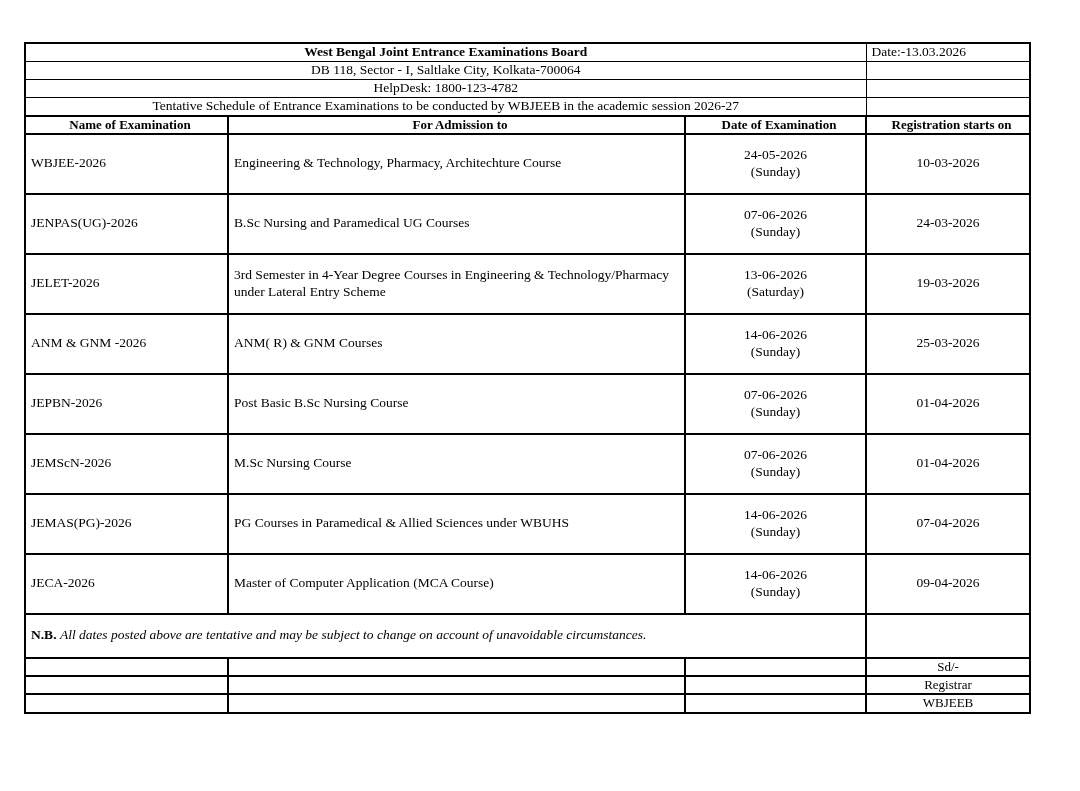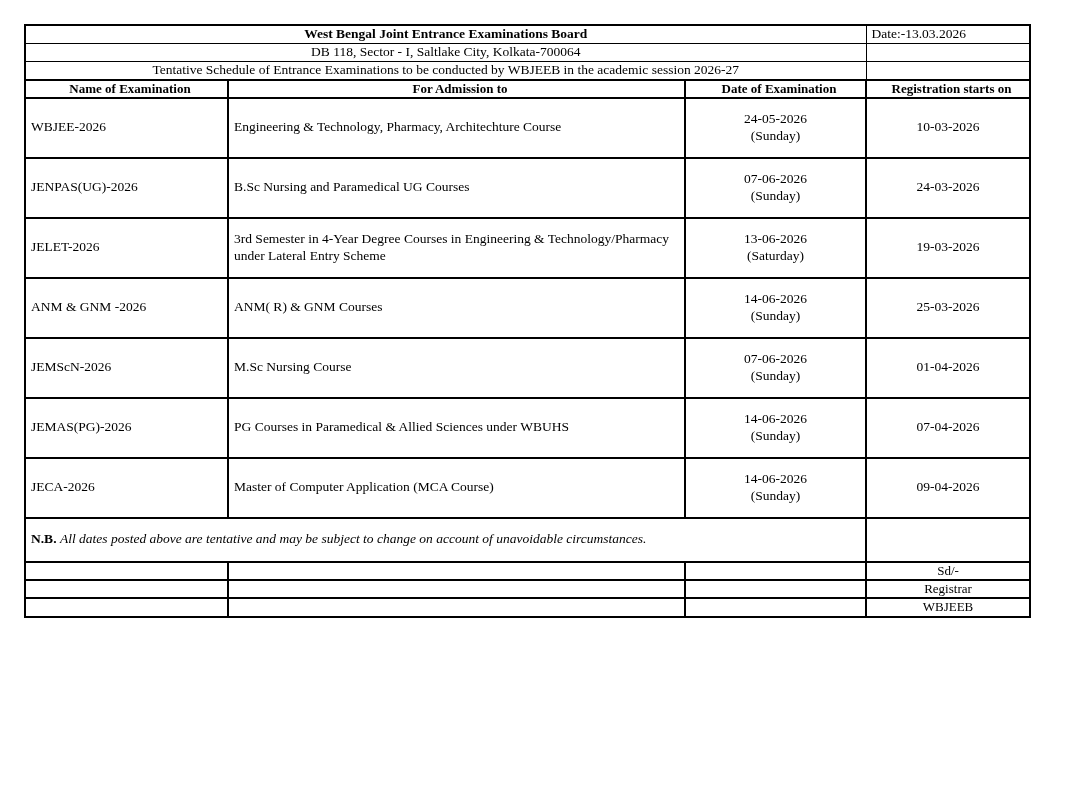--- a/index.html
+++ b/index.html
@@ -14,21 +14,21 @@
   .page {
     position: relative;
     width: 1080px;
     height: 791px;
     background: #fff;
     overflow: hidden;
   }
   table.doc {
     position: absolute;
     left: 24px;
-    top: 24px;
+    top: 42px;
     width: 1005px;
     border-collapse: collapse;
     table-layout: fixed;
     border: 2px solid #000;
   }
   td {
     border: 1px solid #000;
     padding: 0 5px;
     font-size: 13.5px;
     line-height: 1.25;
@@ -71,20 +71,24 @@
     <tbody>
         <tr class="meta">
       <td colspan="3" class="center bold">West Bengal Joint Entrance Examinations Board</td>
       <td>Date:-13.03.2026</td>
     </tr>
     <tr class="meta">
       <td colspan="3" class="center">DB 118, Sector - I, Saltlake City, Kolkata-700064</td>
       <td></td>
     </tr>
     <tr class="meta">
+      <td colspan="3" class="center">HelpDesk: 1800-123-4782</td>
+      <td></td>
+    </tr>
+    <tr class="meta">
       <td colspan="3" class="center">Tentative Schedule of  Entrance Examinations to be conducted by WBJEEB  in the academic session 2026-27</td>
       <td></td>
     </tr>
 
     <tr class="colhead grid">
       <td>Name of Examination</td>
       <td>For Admission to</td>
       <td>Date of Examination</td>
       <td>Registration starts on</td>
     </tr>
@@ -117,20 +121,29 @@
       <td class="regc">19-03-2026</td>
     </tr>
     <tr class="data grid">
       <td class="name-cell">ANM &amp; GNM -2026</td>
       <td class="adm-cell">ANM( R) &amp; GNM Courses</td>
       <td class="datec">
         <div>14-06-2026</div>
         <div>(Sunday)</div>
       </td>
       <td class="regc">25-03-2026</td>
+    </tr>
+    <tr class="data grid">
+      <td class="name-cell">JEPBN-2026</td>
+      <td class="adm-cell">Post Basic B.Sc Nursing Course</td>
+      <td class="datec">
+        <div>07-06-2026</div>
+        <div>(Sunday)</div>
+      </td>
+      <td class="regc">01-04-2026</td>
     </tr>
     <tr class="data grid">
       <td class="name-cell">JEMScN-2026</td>
       <td class="adm-cell">M.Sc Nursing Course</td>
       <td class="datec">
         <div>07-06-2026</div>
         <div>(Sunday)</div>
       </td>
       <td class="regc">01-04-2026</td>
     </tr>

